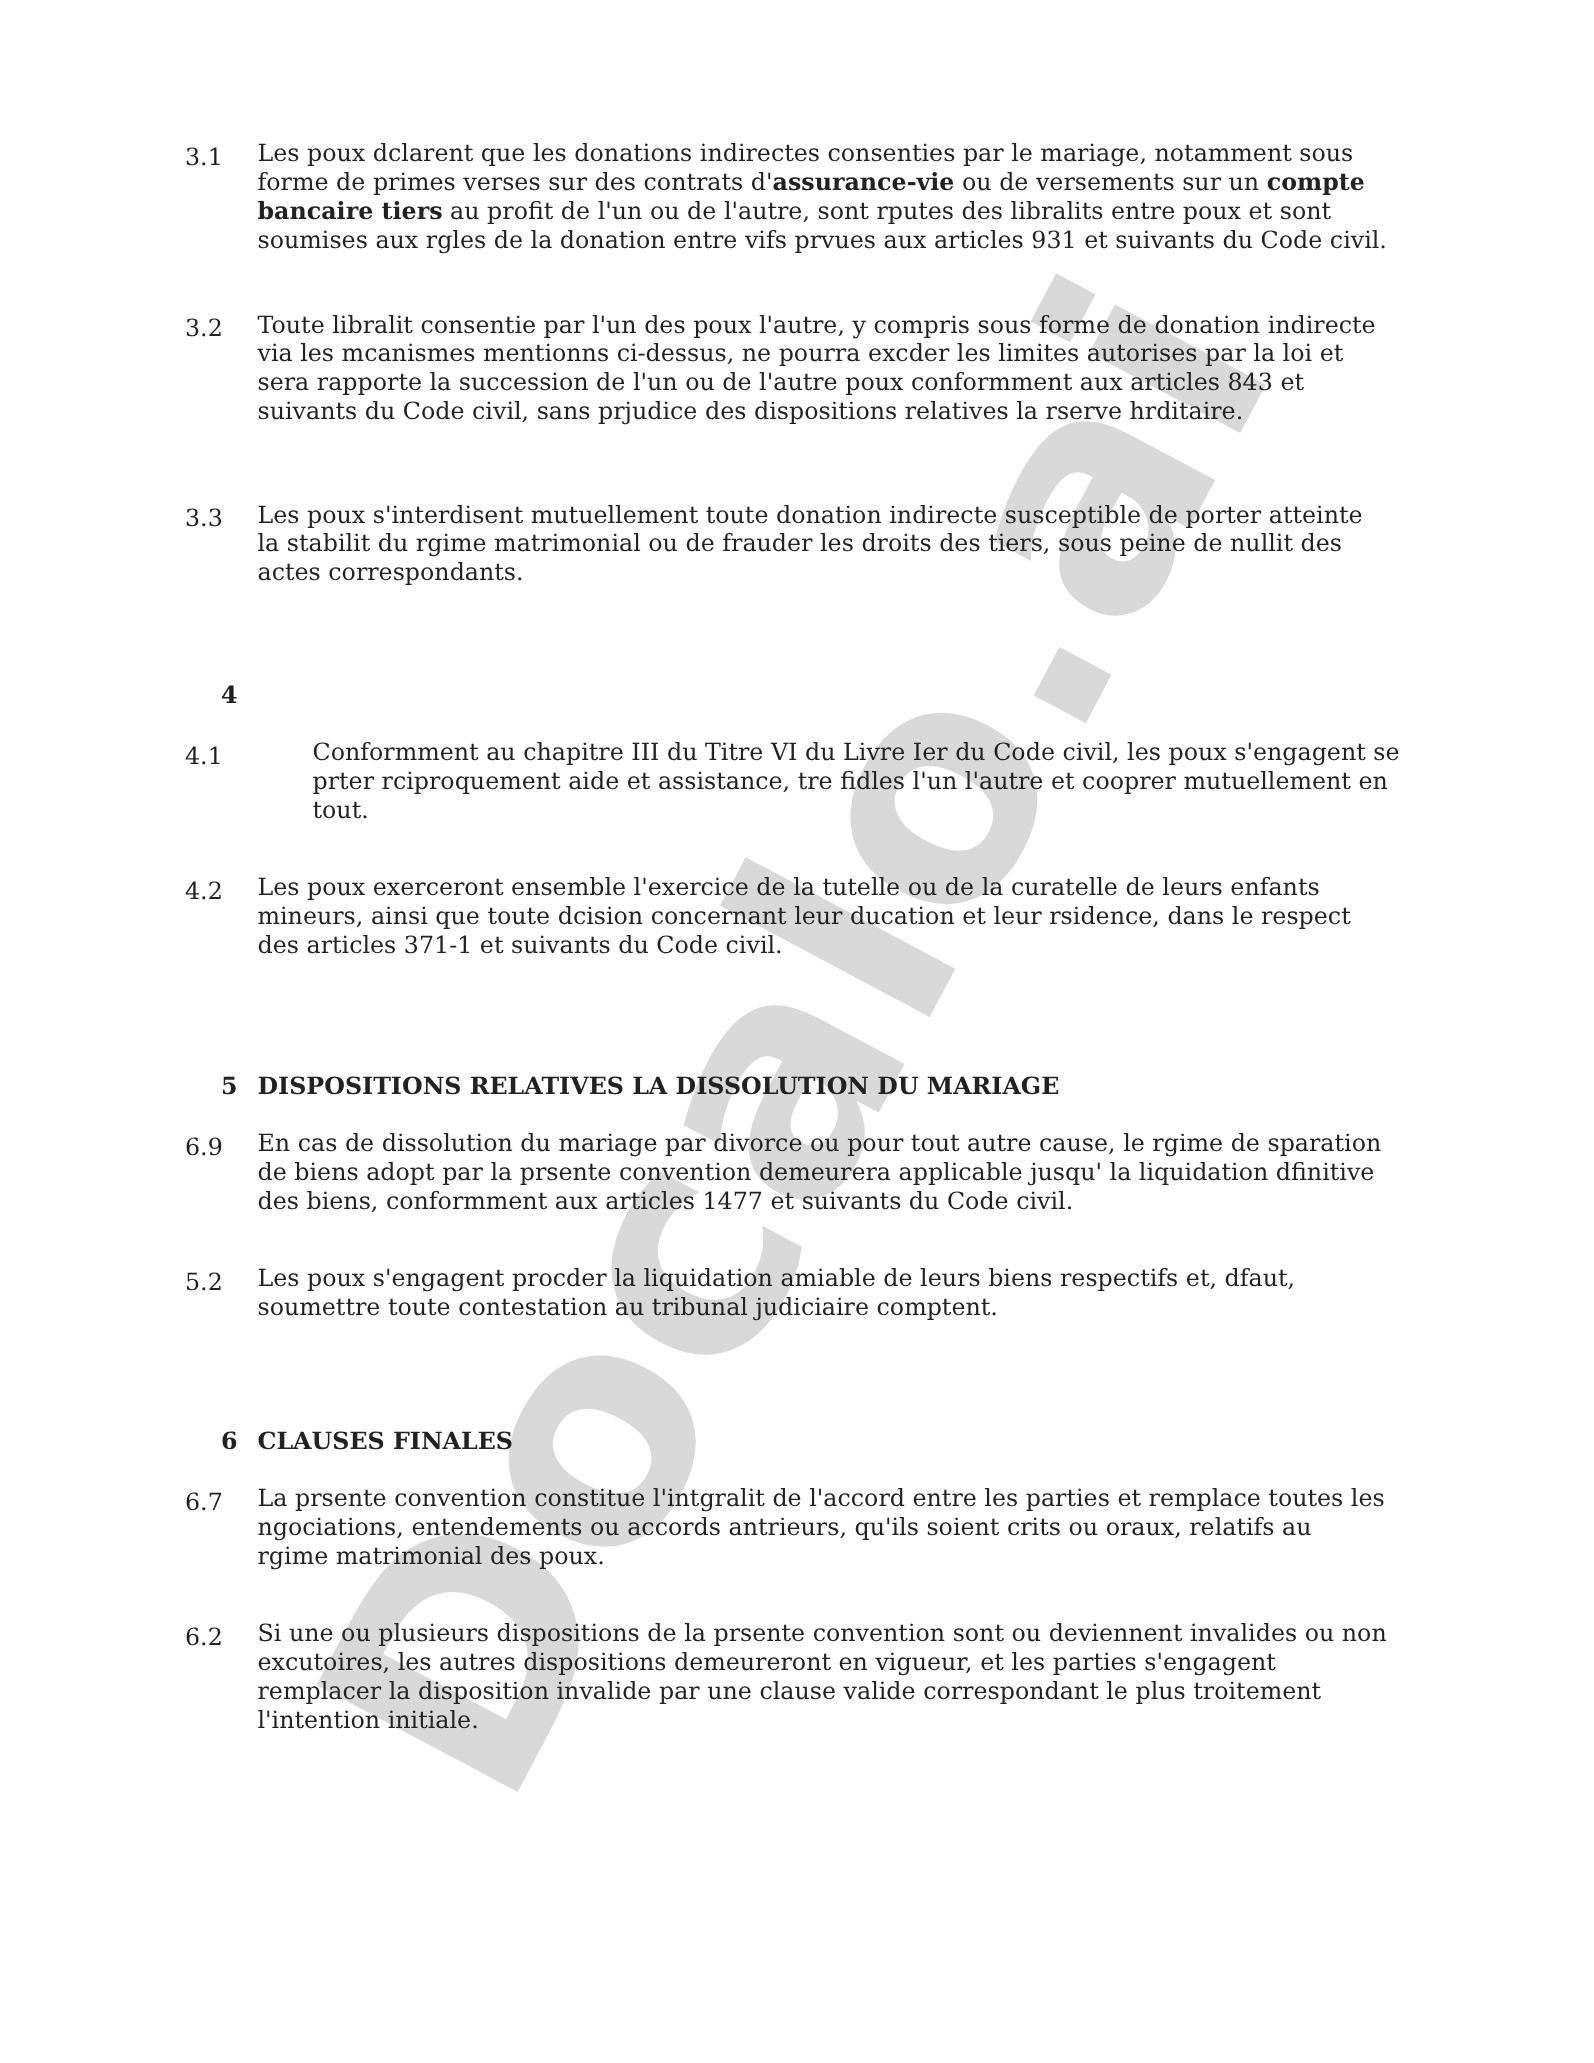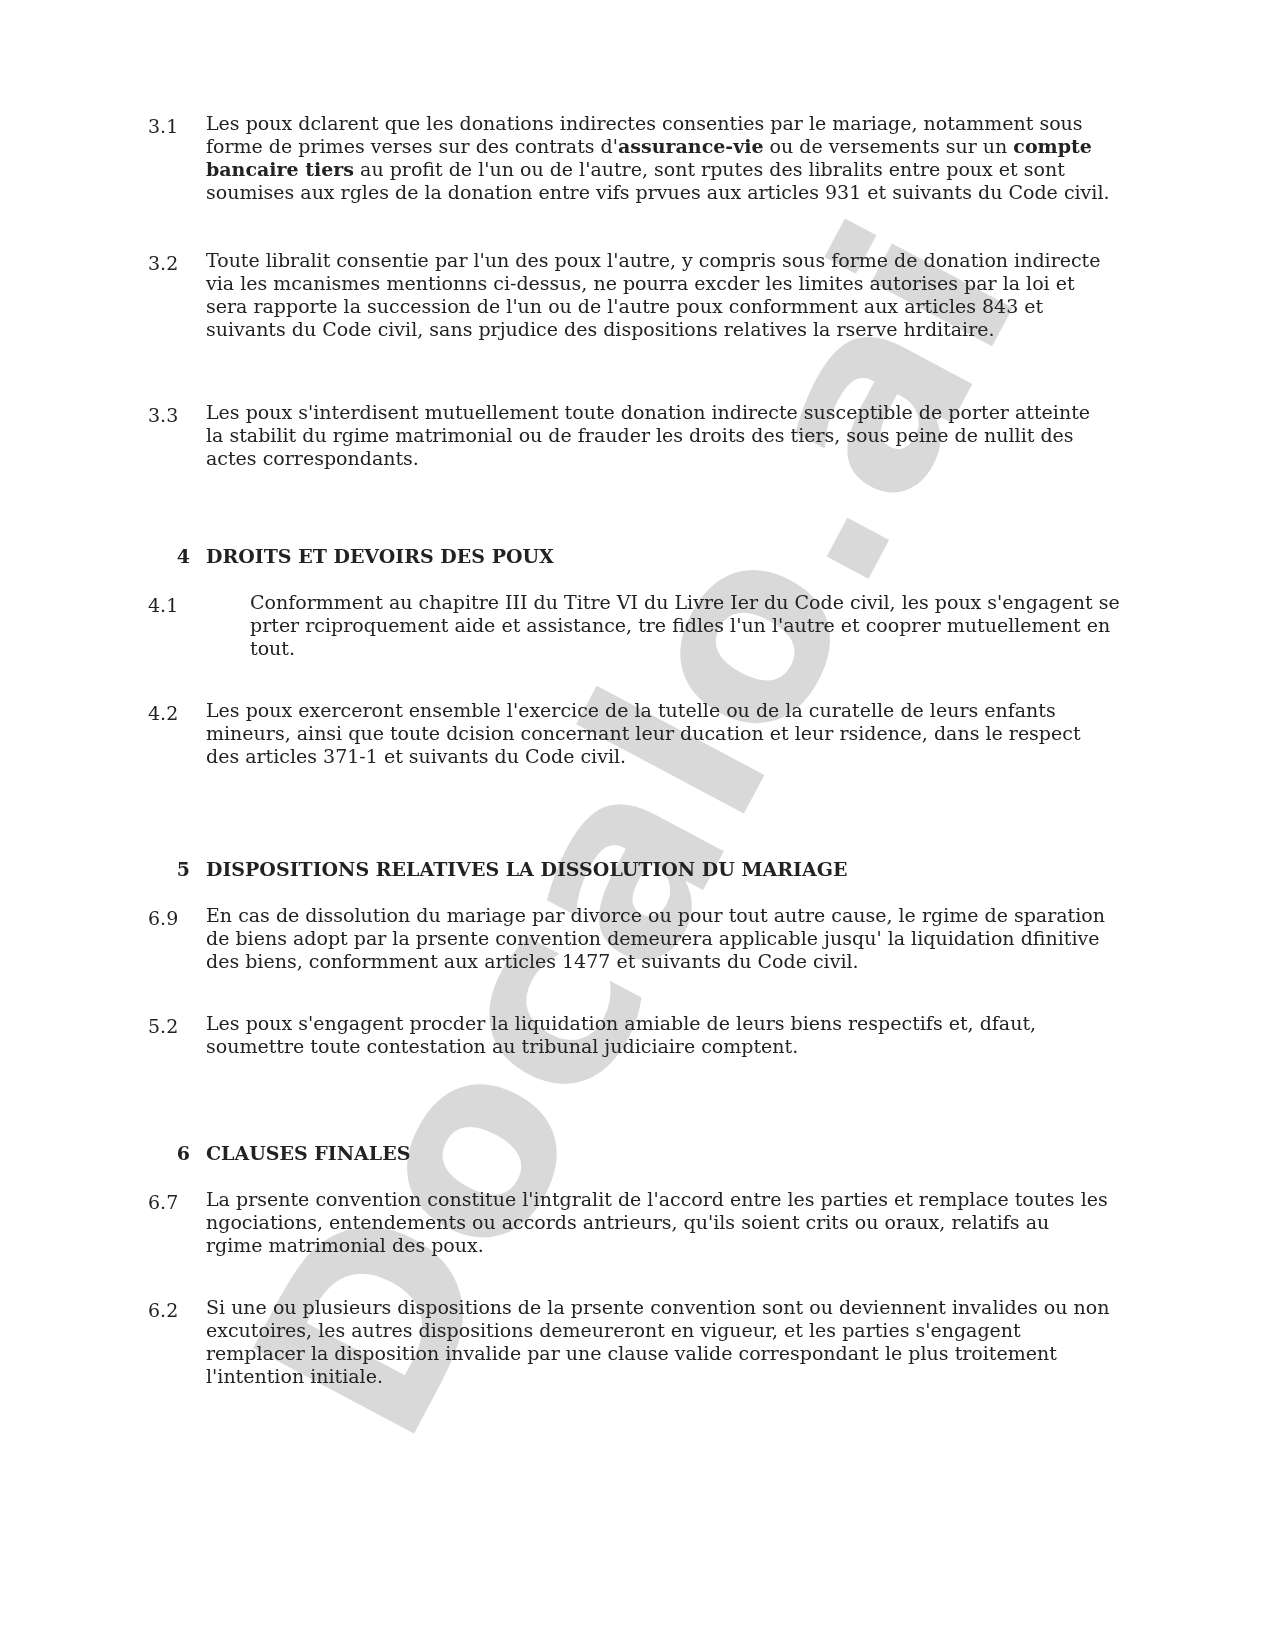--- a/index.html
+++ b/index.html
@@ -35,21 +35,20 @@
     <span class="text">Toute libralit consentie par l'un des poux  l'autre, y compris sous forme de donation indirecte via les mcanismes mentionns ci-dessus, ne pourra excder les limites autorises par la loi et sera rapporte  la succession de l'un ou de l'autre poux conformment aux articles 843 et suivants du Code civil, sans prjudice des dispositions relatives  la rserve hrditaire.</span>
   </div>
 
   <div class="clause" style="top:385px;margin-top:16px;">
     <span class="num">3.3</span>
     <span class="text">Les poux s'interdisent mutuellement toute donation indirecte susceptible de porter atteinte  la stabilit du rgime matrimonial ou de frauder les droits des tiers, sous peine de nullit des actes correspondants.</span>
   </div>
 
   <div class="heading" style="top:542px;">
     <span class="num">4</span>
-    <span>DROITS ET DEVOIRS DES POUX</span>
   </div>
 
   <div class="clause" style="top:591px;gap:44px;">
     <span class="num">4.1</span>
     <span class="text">Conformment au chapitre III du Titre VI du Livre Ier du Code civil, les poux s'engagent  se prter rciproquement aide et assistance,  tre fidles l'un  l'autre et  cooprer mutuellement en tout.</span>
   </div>
 
   <div class="clause" style="top:699px;">
     <span class="num">4.2</span>
     <span class="text">Les poux exerceront ensemble l'exercice de la tutelle ou de la curatelle de leurs enfants mineurs, ainsi que toute dcision concernant leur ducation et leur rsidence, dans le respect des articles 371-1 et suivants du Code civil.</span>

